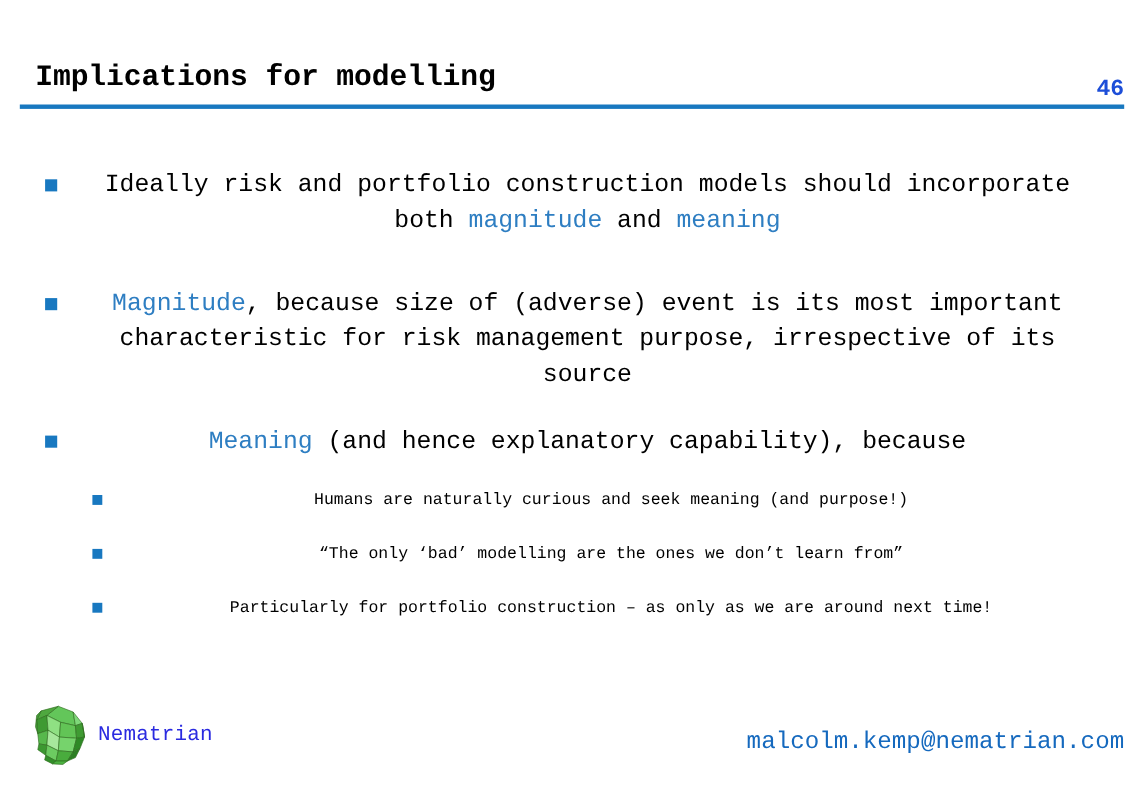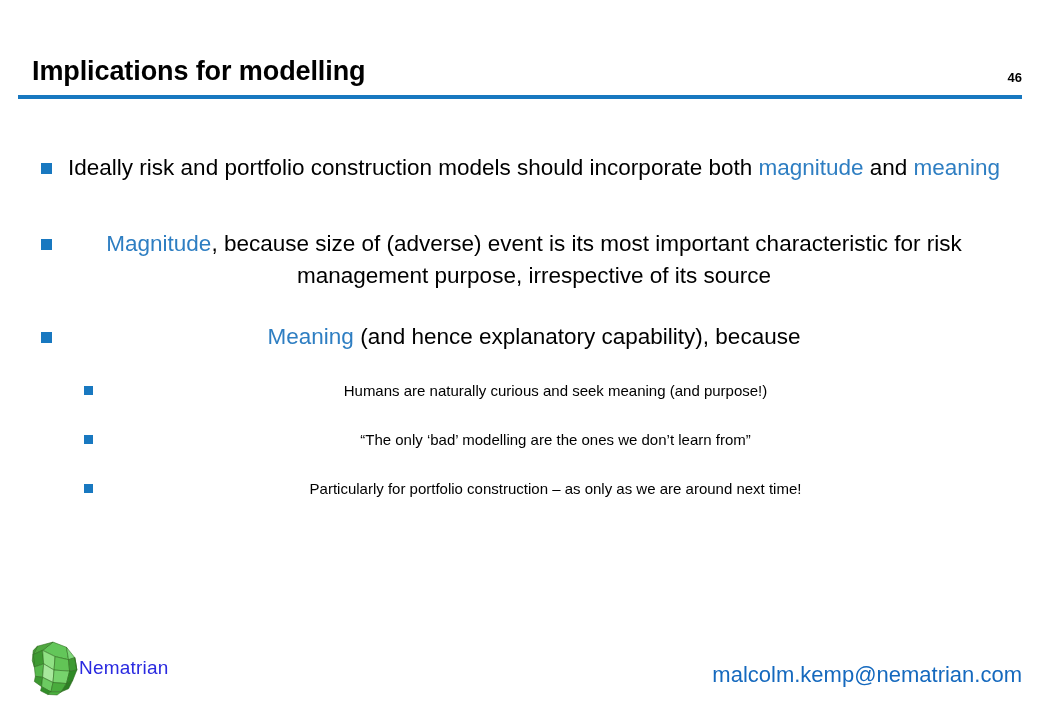--- a/index.html
+++ b/index.html
@@ -15,42 +15,43 @@
     overflow: hidden;
     position: relative;
   }
 
   .slide {
     position: absolute;
     inset: 0;
     width: 1040px;
     height: 512px;
     background: #ffffff;
+    font-family: Liberation Mono, monospace;
   }
 
   
   .slide-title {
     position: absolute;
     left: 32px;
     top: 57px;
     font-size: 27px;
     font-weight: bold;
     letter-spacing: -0.1px;
     color: #000000;
     white-space: nowrap;
     line-height: 1.1;
   }
 
   .page-number {
     position: absolute;
     right: 18px;
     top: 70px;
-    font-size: 13px;
+    font-size: 21px;
     font-weight: bold;
-    color: #000000;
+    color: #1d4ed8;
     text-align: center;
   }
 
   .title-rule {
     position: absolute;
     left: 18px;
     top: 95px;
     width: 1004px;
     height: 4px;
     background: #1878C0;
@@ -115,20 +116,21 @@
   .gap-sub { height: 22px; }
   .gap-last { height: 27px; }
 
   
   .footer-logo-wrap {
     position: absolute;
     left: 27px;
     top: 640px;
     display: flex;
     align-items: center;
+    gap: 10px;
   }
 
   .logo-svg {
     display: block;
     width: 52px;
     height: 56px;
   }
 
   .brand-name {
     font-size: 19px;

